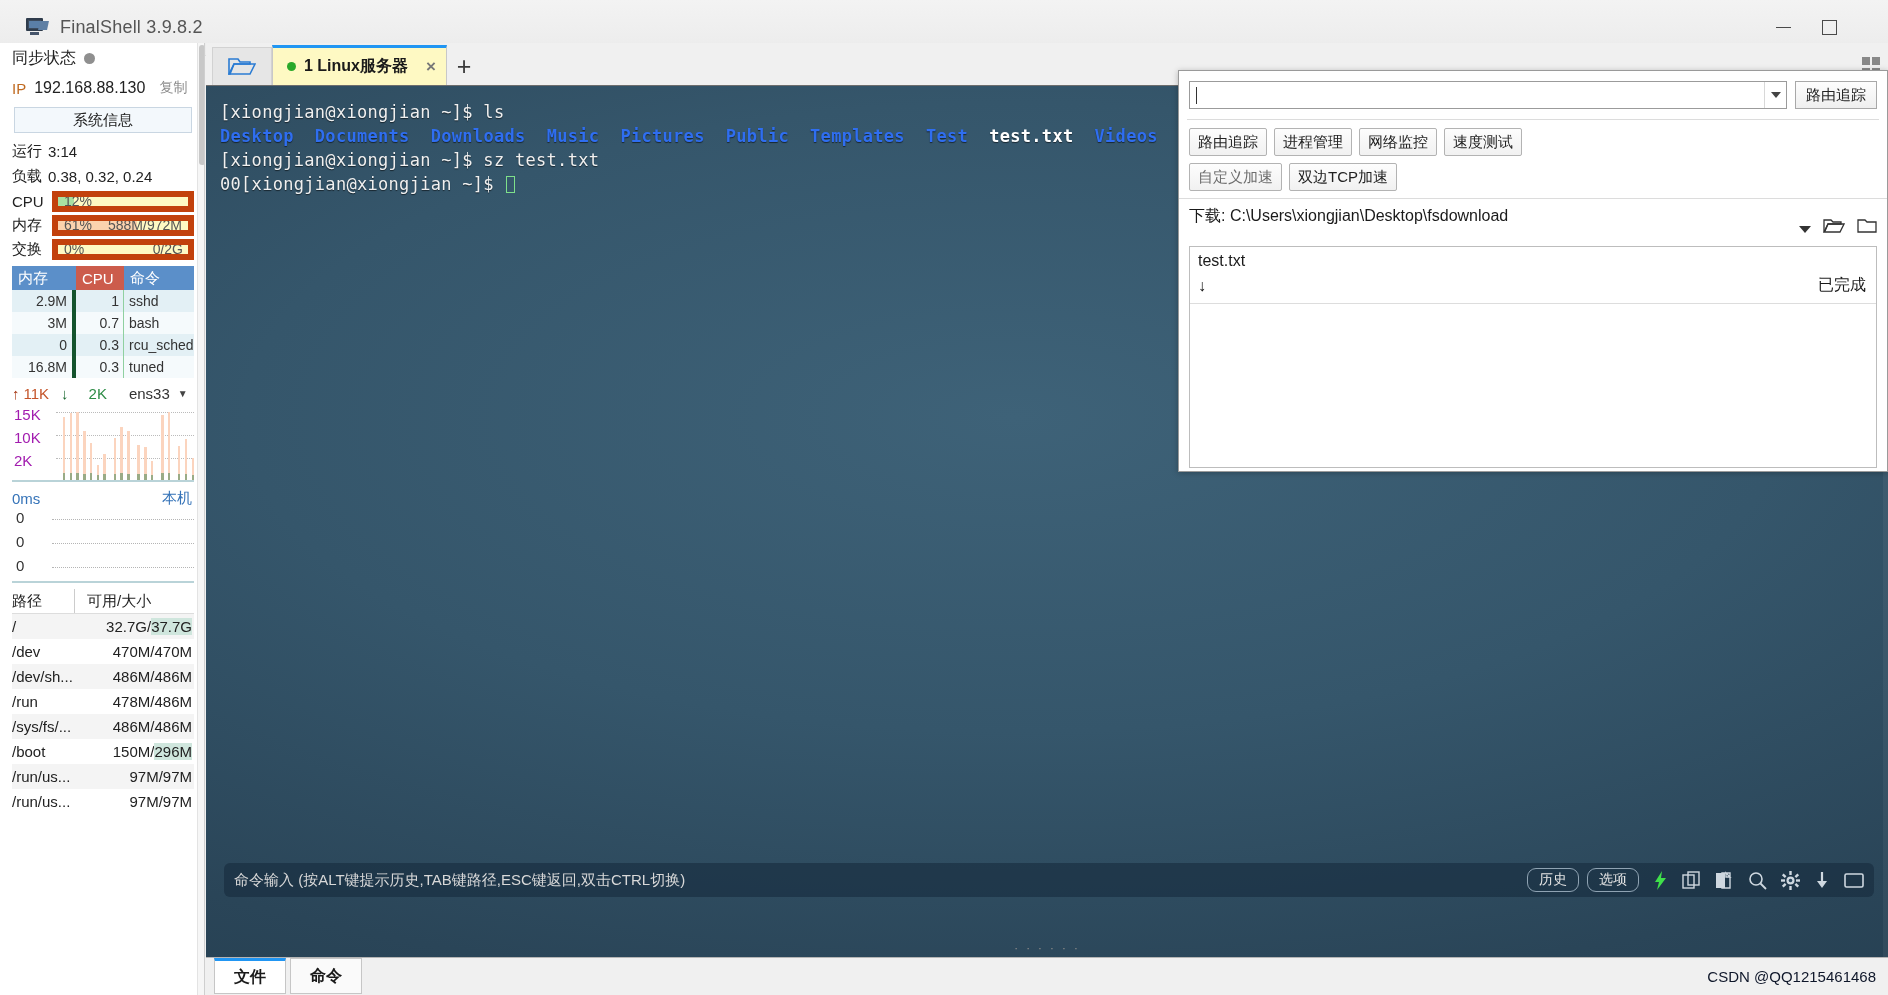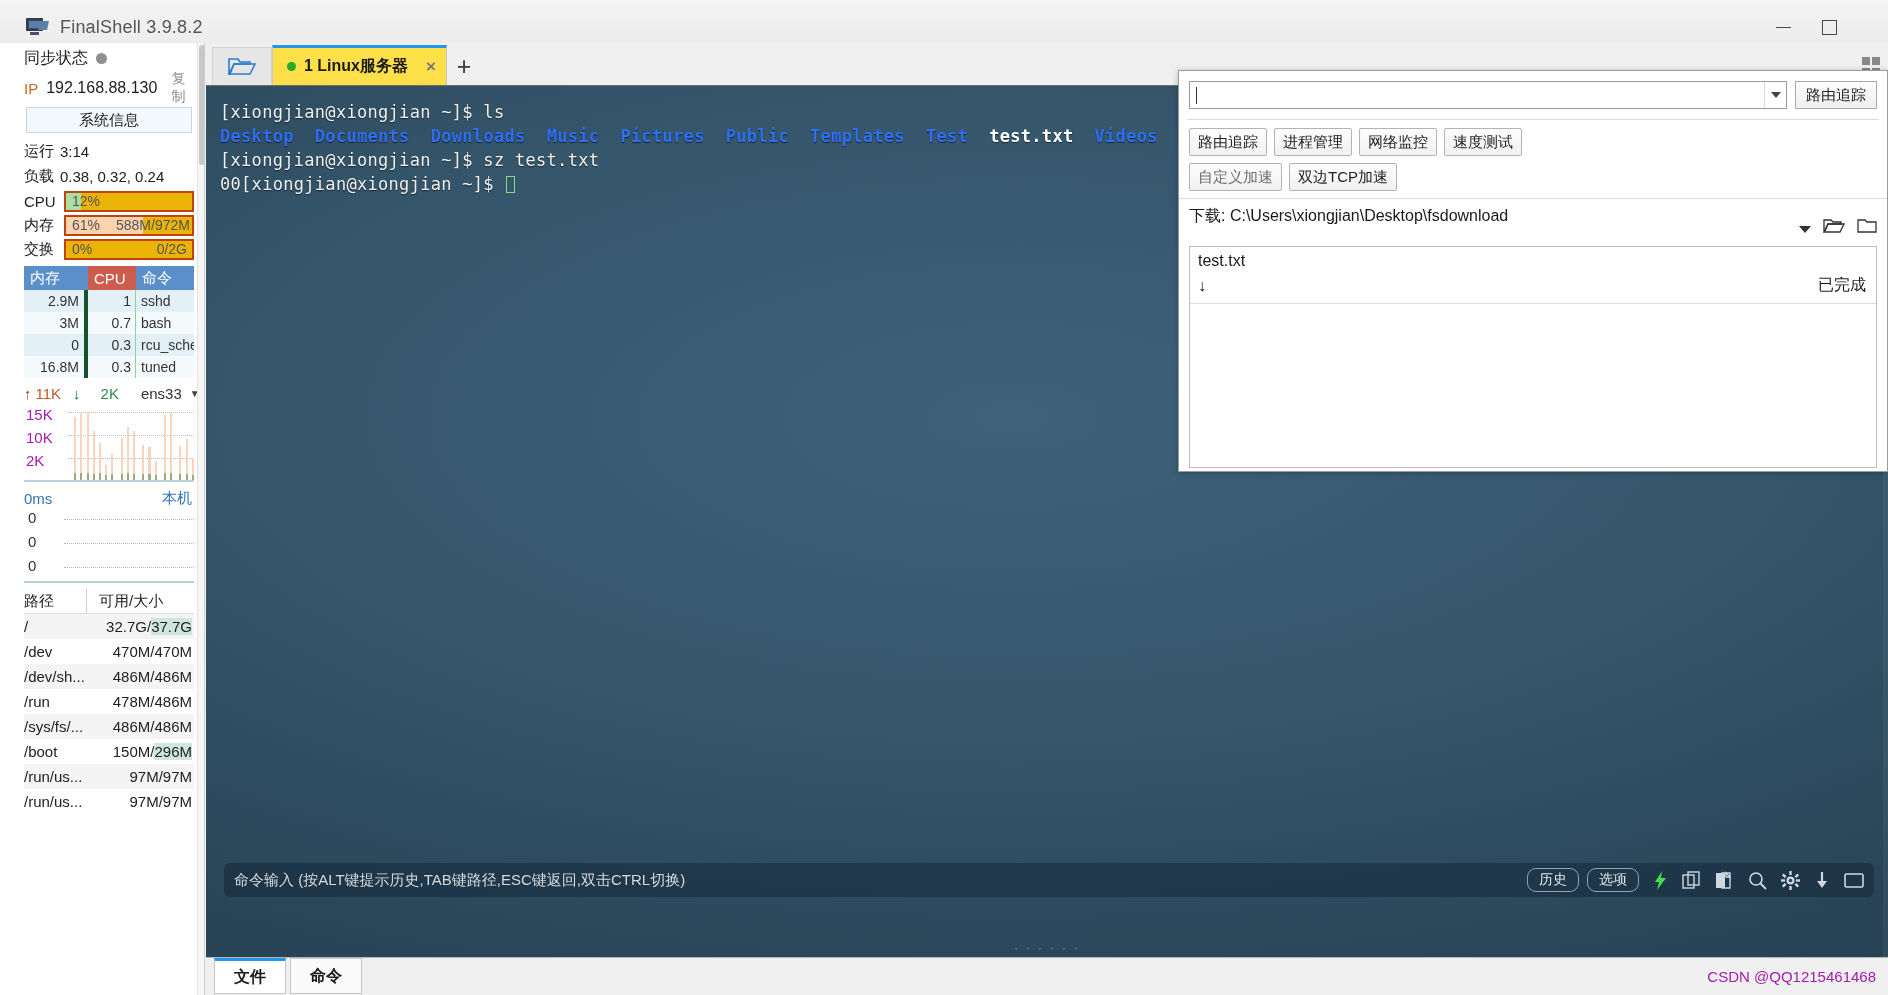--- a/index.html
+++ b/index.html
@@ -55,21 +55,20 @@
   .tb-gap { width: 36px; }
 
   
   .sidebar {
     position: absolute; left: 0; top: 43px;
     width: 205px; height: 952px;
     background: #ffffff;
     border-right: 1px solid #cfcfcf;
     font-size: 14px; color: #222;
     overflow: hidden;
-    padding-left: 12px;
   }
   .sb-scrollbar {
     position: absolute; left: 197px; top: 0; width: 8px; height: 952px;
     background: #f6f6f6; border-left: 1px solid #e3e3e3;
   }
   .sb-thumb {
     position: absolute; left: 1px; top: 2px; width: 6px; height: 120px;
     background: #c8c8c8; border-radius: 3px;
   }
   .sb-row {
@@ -93,21 +92,21 @@
     display:flex; align-items:center; gap:6px;}
 
   
   .meter-row {
     display: flex; align-items: center; gap: 6px;
     padding: 1px 10px 1px 12px; height: 24px;
   }
   .meter-name { font-size: 15px; color: #222; width: 34px; flex: none; }
   .meter-bar {
     position: relative; flex: 1; height: 21px;
-    border: 2px solid #c2410c; background: #eab308; overflow: hidden;
+    border: 6px solid #c2410c; background: #fef9c3; overflow: hidden;
   }
   .meter-fill { position: absolute; left: 0; top: 0; height: 100%; }
   .meter-fill.green { background: #a9e0a2; }
   .meter-fill.orange { background: #fbd3ae; }
   .meter-txt-l {
     position: absolute; left: 6px; top: 0; height: 100%;
     display: flex; align-items: center; font-size: 14px; color: #555;
   }
   .meter-txt-r {
     position: absolute; right: 5px; top: 0; height: 100%;
@@ -208,21 +207,21 @@
   }
   .folder-tab {
     width: 60px; height: 38px; background: #e6e6e6;
     border: 1px solid #d2d2d2; border-bottom: none;
     display: flex; align-items: center; justify-content: center;
     margin-left: 6px; cursor: pointer;
   }
   .folder-ico { width: 28px; height: 21px; position: relative; }
   .folder-ico svg { display: block; }
   .term-tab {
-    height: 40px; background: #fde047;
+    height: 40px; background: #fef9c3;
     border: 1px solid #c8c8c8; border-bottom: none;
     border-top: 3px solid #2196f3;
     display: flex; align-items: center; gap: 8px;
     padding: 0 10px 0 14px; font-size: 16px; font-weight: bold; color: #1a1a1a;
     cursor: pointer;
   }
   .tab-dot { width: 9px; height: 9px; border-radius: 50%; background: #2aa92a; }
   .tab-close { color: #777; font-size: 17px; margin-left: 10px; cursor: pointer; }
   .tab-plus {
     width: 34px; height: 38px; display: flex; align-items: center;
@@ -357,21 +356,21 @@
   }
   .fl-arrow { font-size: 16px; color: #111; font-weight: bold; }
   .fl-status { font-size: 16px; color: #1a1a1a; }
   .fl-divider {
     position: absolute; left: 0; right: 0; top: 56px; height: 1px; background: #ddd;
   }
 
   
   .watermark {
     position: absolute; right: 12px; bottom: 10px;
-    font-size: 15px; color: #a21caf;
+    font-size: 15px; color: #0f172a;
     font-family: "Liberation Sans", sans-serif;
   }
 </style>
 </head>
 <body>
 
 <div id="app">
 
   <div class="titlebar">
     <div class="tb-appicon">

